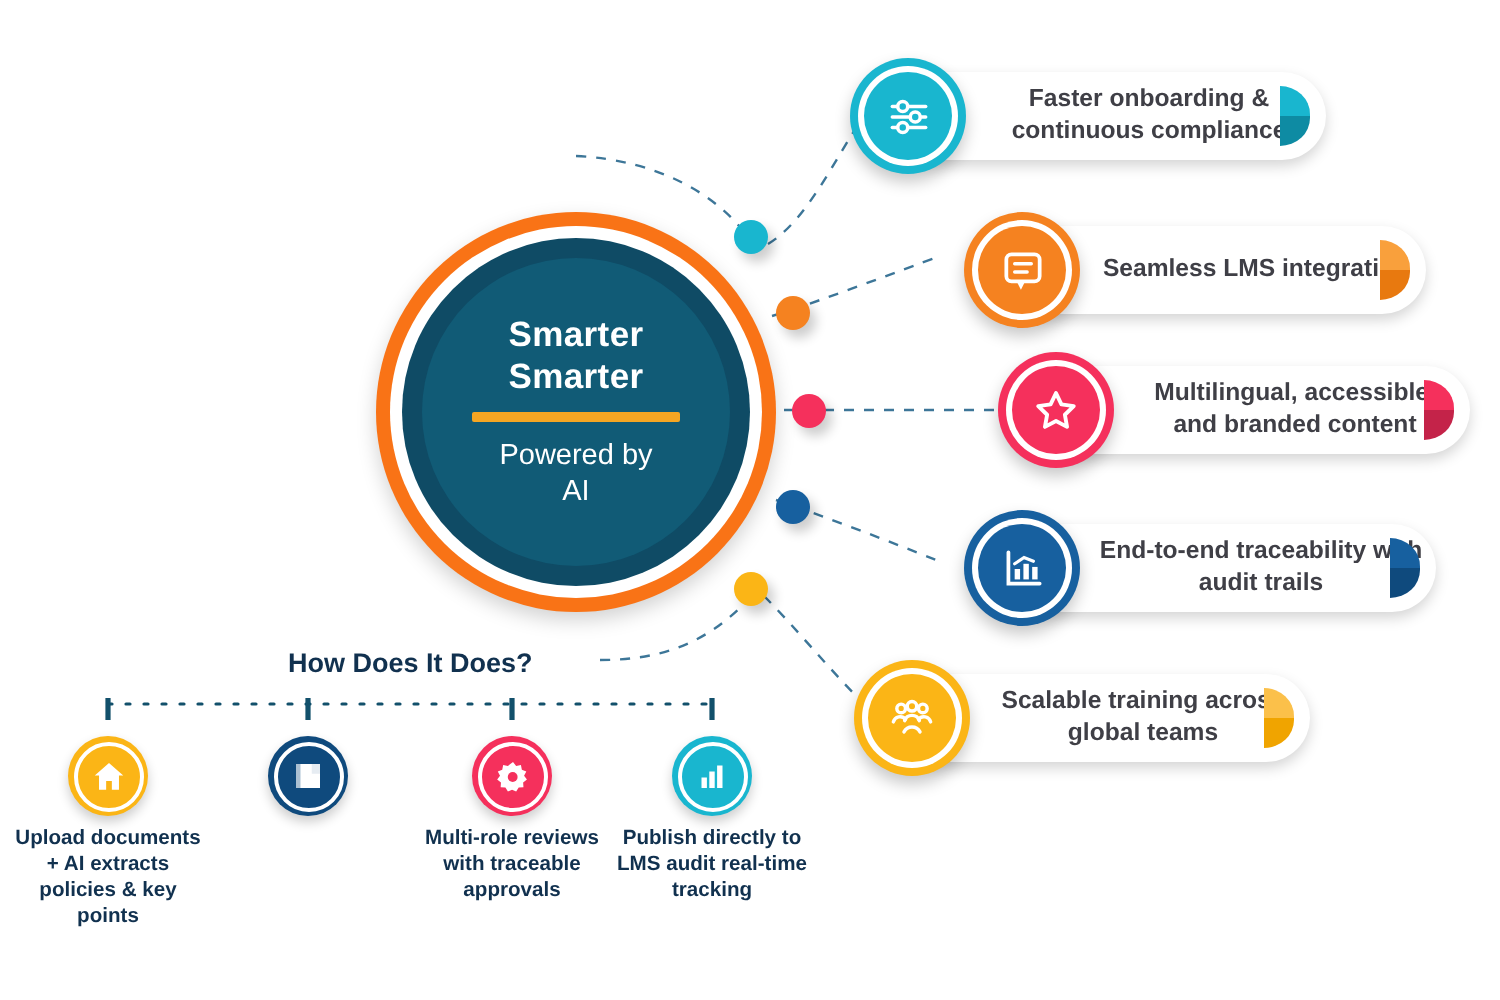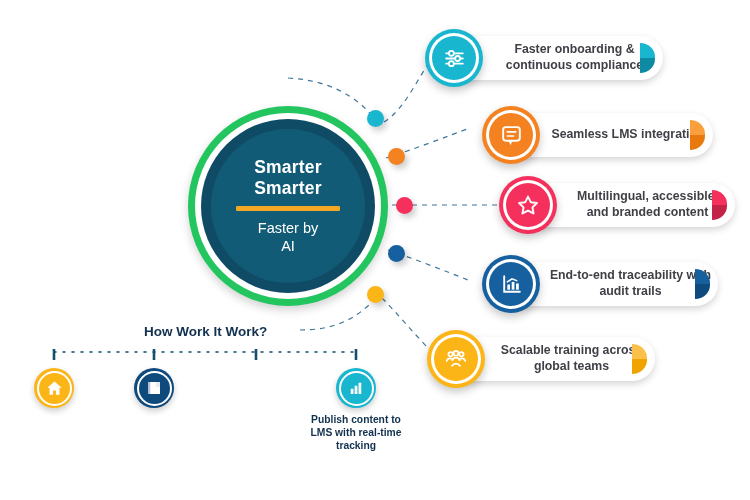--- a/index.html
+++ b/index.html
@@ -9,21 +9,21 @@
     font-family:"Liberation Sans", sans-serif;
     -webkit-font-smoothing:antialiased;
   }
   #stage{position:absolute;left:0;top:0;width:750px;height:500px;}
 
   
   #connectors{position:absolute;left:0;top:0;width:750px;height:500px;pointer-events:none;}
 
   
   .hub{position:absolute;left:188px;top:106px;width:200px;height:200px;border-radius:50%;
-       background:#22c55e;box-shadow:0 4px 10px rgba(0,0,0,.18);}
+       background:#f97316;box-shadow:0 4px 10px rgba(0,0,0,.18);}
   .hub-ring2{position:absolute;left:7px;top:7px;width:186px;height:186px;border-radius:50%;
        background:#ffffff;}
   .hub-ring3{position:absolute;left:6px;top:6px;width:174px;height:174px;border-radius:50%;
        background:#0f4b65;}
   .hub-inner{position:absolute;left:10px;top:10px;width:154px;height:154px;border-radius:50%;
        background:#115b76;display:flex;flex-direction:column;align-items:center;justify-content:center;}
   .hub-title{color:#ffffff;font-size:17.5px;font-weight:bold;line-height:1.18;text-align:center;letter-spacing:.2px;}
   .hub-rule{width:104px;height:5px;background:#f5a623;margin:8px 0 9px 0;border-radius:1px;}
   .hub-sub{color:#ffffff;font-size:14.5px;line-height:1.2;text-align:center;font-weight:400;}
 
@@ -75,21 +75,21 @@
   <div class="hub">
     <div class="hub-ring2">
       <div class="hub-ring3">
         <div class="hub-inner">
           <div class="hub-title">
             <span>Smarter</span><br>
             <span>Smarter</span>
           </div>
           <div class="hub-rule"></div>
           <div class="hub-sub">
-            <span>Faster by</span><br>
+            <span>Powered by</span><br>
             <span>AI</span>
           </div>
         </div>
       </div>
     </div>
   </div>
 
   <div class="hubdot" style="left:367px;top:110px;background:#19b6cf;"></div>
   <div class="hubdot" style="left:388px;top:148px;background:#f58220;"></div>
   <div class="hubdot" style="left:396px;top:197px;background:#f5305c;"></div>
@@ -198,59 +198,71 @@
             <path d="M8.6 13.2 A3.6 3.6 0 0 1 15.4 13.2"></path>
             <path d="M3.4 13.8 A3.2 3.2 0 0 1 9 12.6"></path>
             <path d="M20.6 13.8 A3.2 3.2 0 0 0 15 12.6"></path>
             <path d="M8.3 18.4 A4.2 4.2 0 0 1 15.7 18.4"></path>
           </g>
         </svg>
       </div>
     </div>
   </div>
 
-  <div class="hdiw">How Work It Work?</div>
+  <div class="hdiw">How Does It Does?</div>
 
   <svg class="tickline" viewBox="0 0 310 14">
     <line x1="4" y1="4" x2="306" y2="4" stroke="#12506b" stroke-width="1.6" stroke-dasharray="2,7" stroke-linecap="round"></line>
     <line x1="4" y1="1" x2="4" y2="12" stroke="#12506b" stroke-width="2.6"></line>
     <line x1="104" y1="1" x2="104" y2="12" stroke="#12506b" stroke-width="2.6"></line>
     <line x1="206" y1="1" x2="206" y2="12" stroke="#12506b" stroke-width="2.6"></line>
     <line x1="306" y1="1" x2="306" y2="12" stroke="#12506b" stroke-width="2.6"></line>
   </svg>
 
   <div class="step" style="left:6px;top:368px;">
     <div class="step-icon" style="background:#fbb516;">
       <div class="step-icon-in" style="background:#fbb516;border:2px solid #ffffff;">
         <svg width="19" height="19" viewBox="0 0 24 24">
           <path d="M12 3.2 L21 11 H18.3 V20 H13.8 V14.6 H10.2 V20 H5.7 V11 H3 Z" fill="#ffffff"></path>
         </svg>
       </div>
     </div>
+    <div class="step-label">Upload documents + AI extracts policies &amp; key points</div>
   </div>
 
   <div class="step" style="left:106px;top:368px;">
     <div class="step-icon" style="background:#0f4a7d;">
       <div class="step-icon-in" style="background:#0f4a7d;border:2px solid #ffffff;">
         <svg width="18" height="18" viewBox="0 0 24 24">
           <path d="M4 4 H20 V20 H4 Z" fill="#ffffff"></path>
           <rect x="4" y="4" width="3" height="16" fill="#0f4a7d" opacity="0.35"></rect>
           <rect x="14.5" y="4" width="5.5" height="6.5" fill="#e6ecf2"></rect>
         </svg>
       </div>
     </div>
   </div>
 
+  <div class="step" style="left:208px;top:368px;">
+    <div class="step-icon" style="background:#f5305c;">
+      <div class="step-icon-in" style="background:#f5305c;border:2px solid #ffffff;">
+        <svg width="19" height="19" viewBox="0 0 24 24">
+          <path d="M12 2.6 L14 5 L17 4.4 L17.6 7.4 L20.4 8.6 L19 11.2 L20.8 13.6 L18.4 15.4 L18.6 18.4 L15.6 18.6 L14 21.2 L11.4 20 L8.8 21.2 L7.2 18.6 L4.2 18.4 L4.4 15.4 L2 13.6 L3.8 11.2 L2.4 8.6 L5.2 7.4 L5.8 4.4 L8.8 5 Z" fill="#ffffff"></path>
+          <circle cx="11.8" cy="12" r="3.1" fill="#f5305c"></circle>
+        </svg>
+      </div>
+    </div>
+    <div class="step-label">Multi-role reviews with traceable approvals</div>
+  </div>
 
   <div class="step" style="left:308px;top:368px;">
     <div class="step-icon" style="background:#19b6cf;">
       <div class="step-icon-in" style="background:#19b6cf;border:2px solid #ffffff;">
         <svg width="18" height="18" viewBox="0 0 24 24">
           <rect x="5" y="13" width="3.6" height="7" fill="#ffffff"></rect>
           <rect x="10.2" y="9" width="3.6" height="11" fill="#ffffff"></rect>
           <rect x="15.4" y="5" width="3.6" height="15" fill="#ffffff"></rect>
         </svg>
       </div>
     </div>
-    <div class="step-label">Publish content to LMS with real-time tracking</div>
+    <div class="step-label">Publish directly to LMS audit real-time tracking</div>
   </div>
 
 </div>
 
 </body></html>

